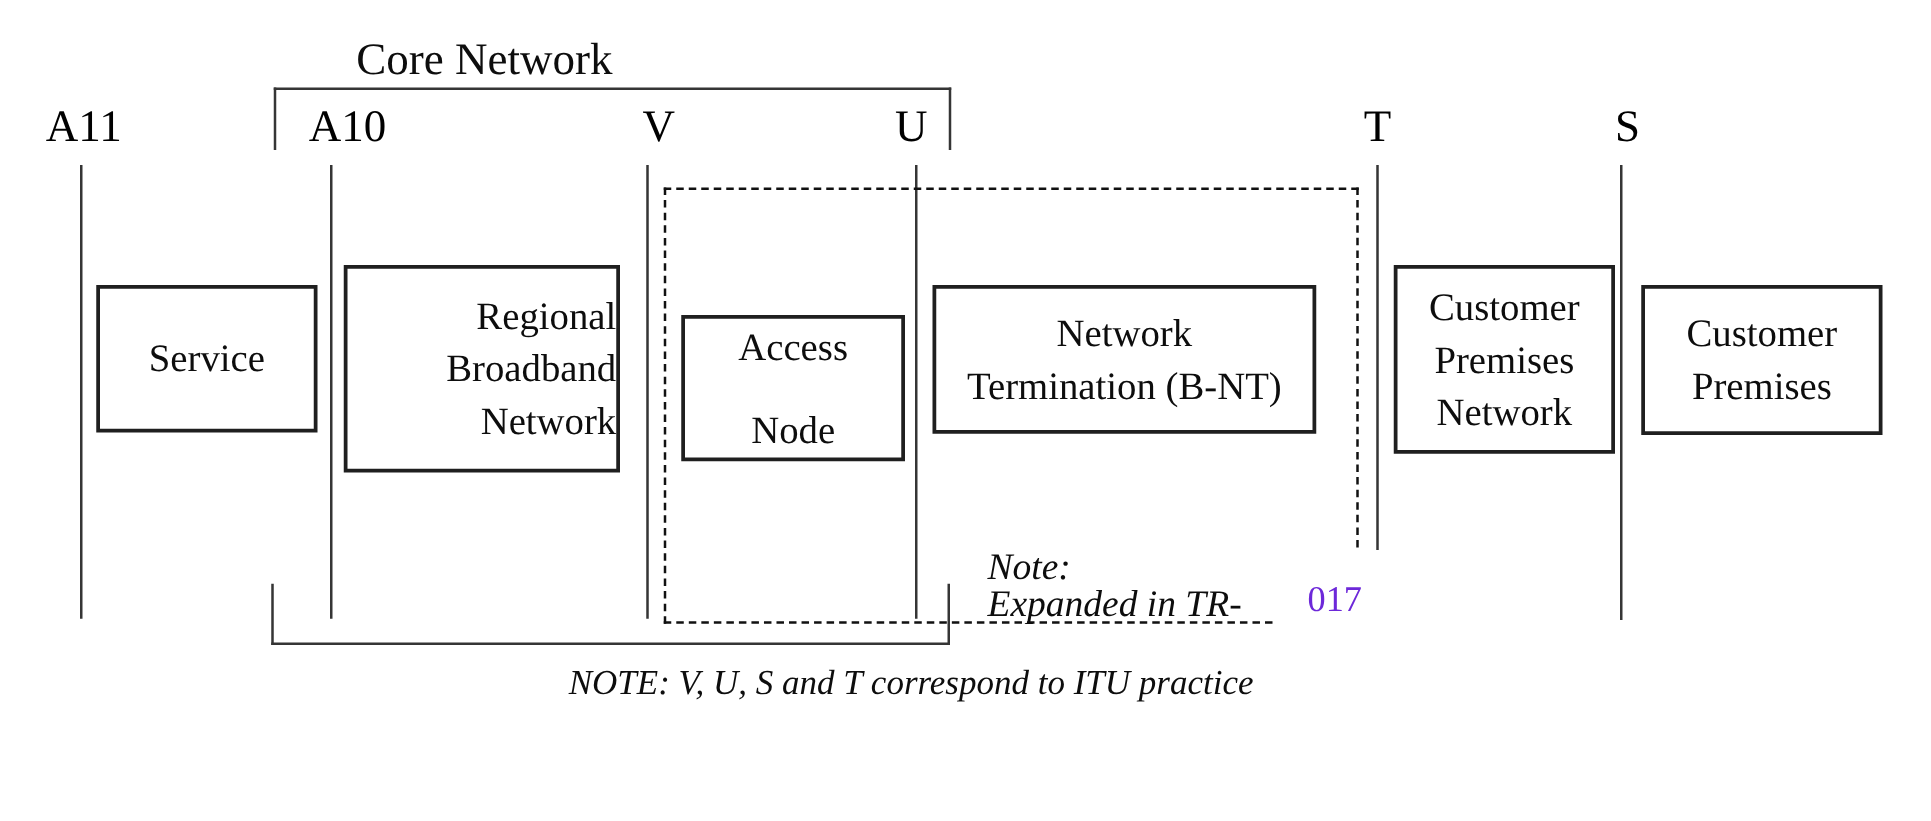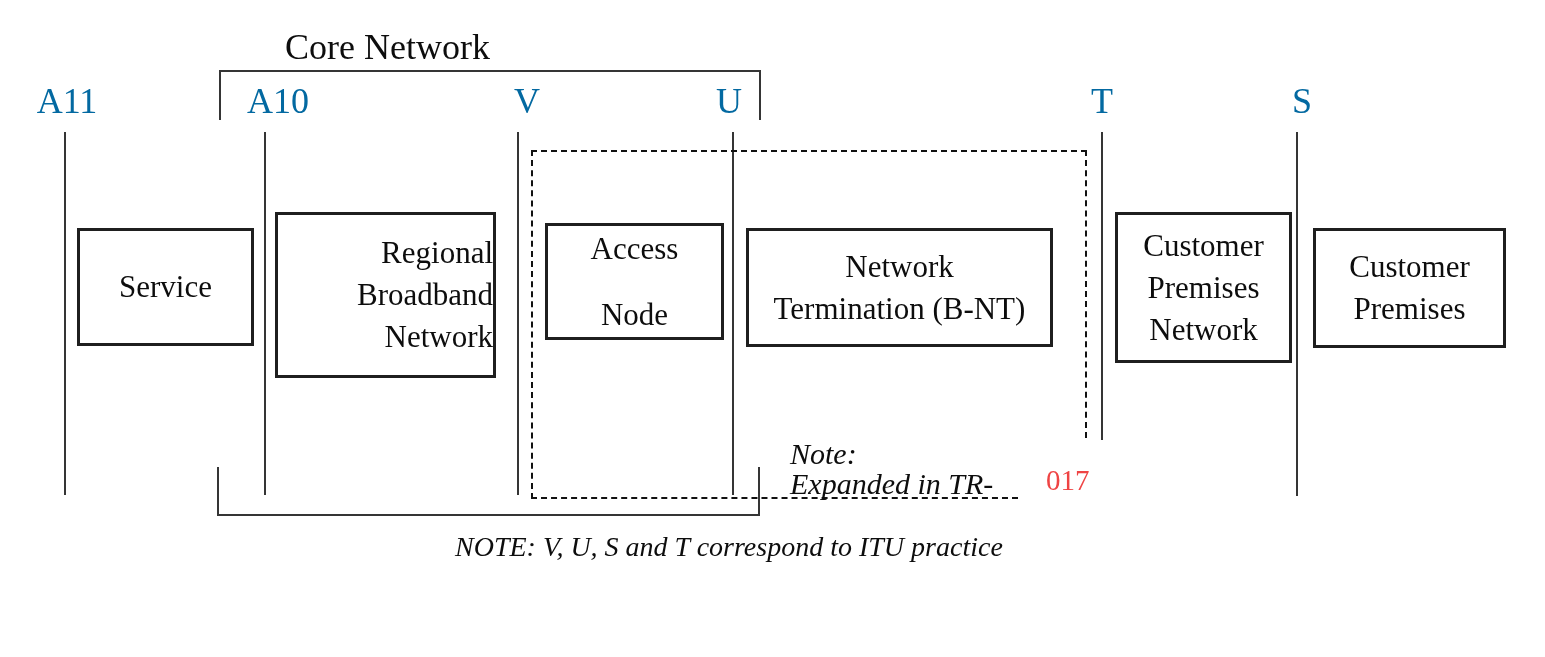--- a/index.html
+++ b/index.html
@@ -20,21 +20,21 @@
     white-space: nowrap;
     color: #0d0d0d;
   }
   .if-label {
     position: absolute;
     top: 80px;
     height: 40px;
     font-size: 36px;
     text-align: center;
     white-space: nowrap;
-    color: #0369a1;
+    color: #000000;
   }
   
   .vline {
     position: absolute;
     width: 0;
     border-left: 2px solid #353535;
   }
   .bracket-top {
     position: absolute;
     border-top: 2px solid #353535;
@@ -78,21 +78,21 @@
     font-style: italic;
     font-size: 30px;
     white-space: nowrap;
     color: #0d0d0d;
   }
   .note-ref {
     position: absolute;
     font-style: normal;
     font-size: 29px;
     white-space: nowrap;
-    color: #ef4444;
+    color: #6d28d9;
   }
   .footnote {
     position: absolute;
     left: 455px;
     top: 524px;
     font-style: italic;
     font-size: 28px;
     line-height: 46px;
     white-space: nowrap;
     color: #0d0d0d;
@@ -129,21 +129,21 @@
   <div class="node-box" style="left:77px; top:228px; width:171px; height:112px;">
     <span class="bl">Service</span>
   </div>
 
   <div class="node-box" style="left:275px; top:212px; width:215px; height:160px;align-items:flex-end;">
     <span class="bl">Regional</span>
     <span class="bl">Broadband</span>
     <span class="bl">Network</span>
   </div>
 
-  <div class="node-box" style="left:545px; top:223px; width:173px; height:111px;gap:24px;">
+  <div class="node-box" style="left:545px; top:252px; width:173px; height:111px;gap:24px;">
     <span class="bl">Access</span>
     <span class="bl">Node</span>
   </div>
 
   <div class="node-box" style="left:746px; top:228px; width:301px; height:113px;">
     <span class="bl">Network</span>
     <span class="bl">Termination (B-NT)</span>
   </div>
 
   <div class="node-box" style="left:1115px; top:212px; width:171px; height:145px;">

